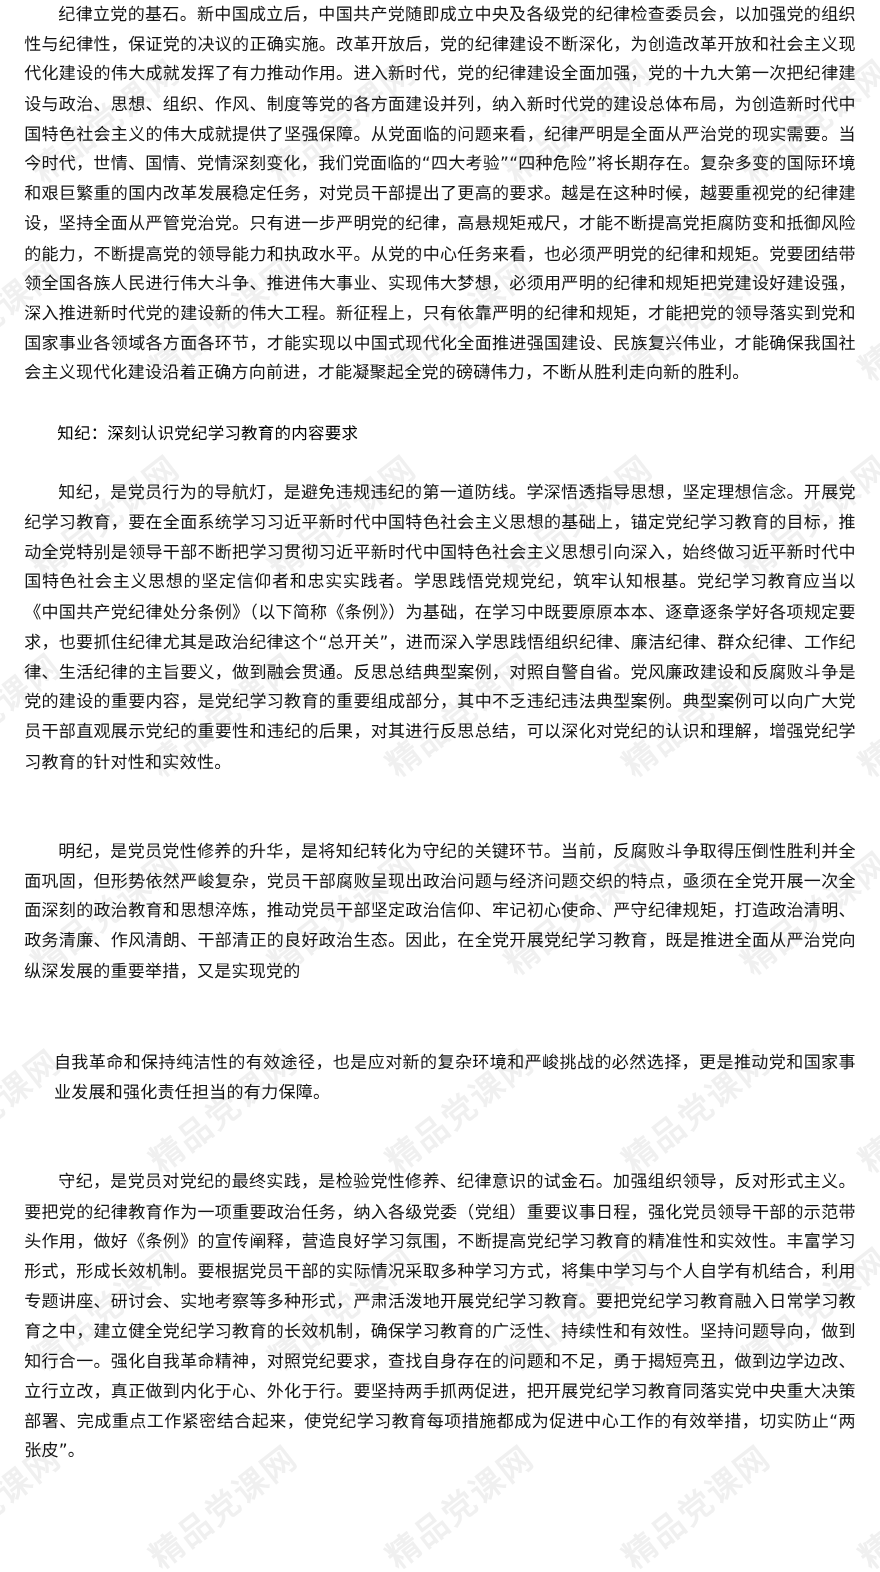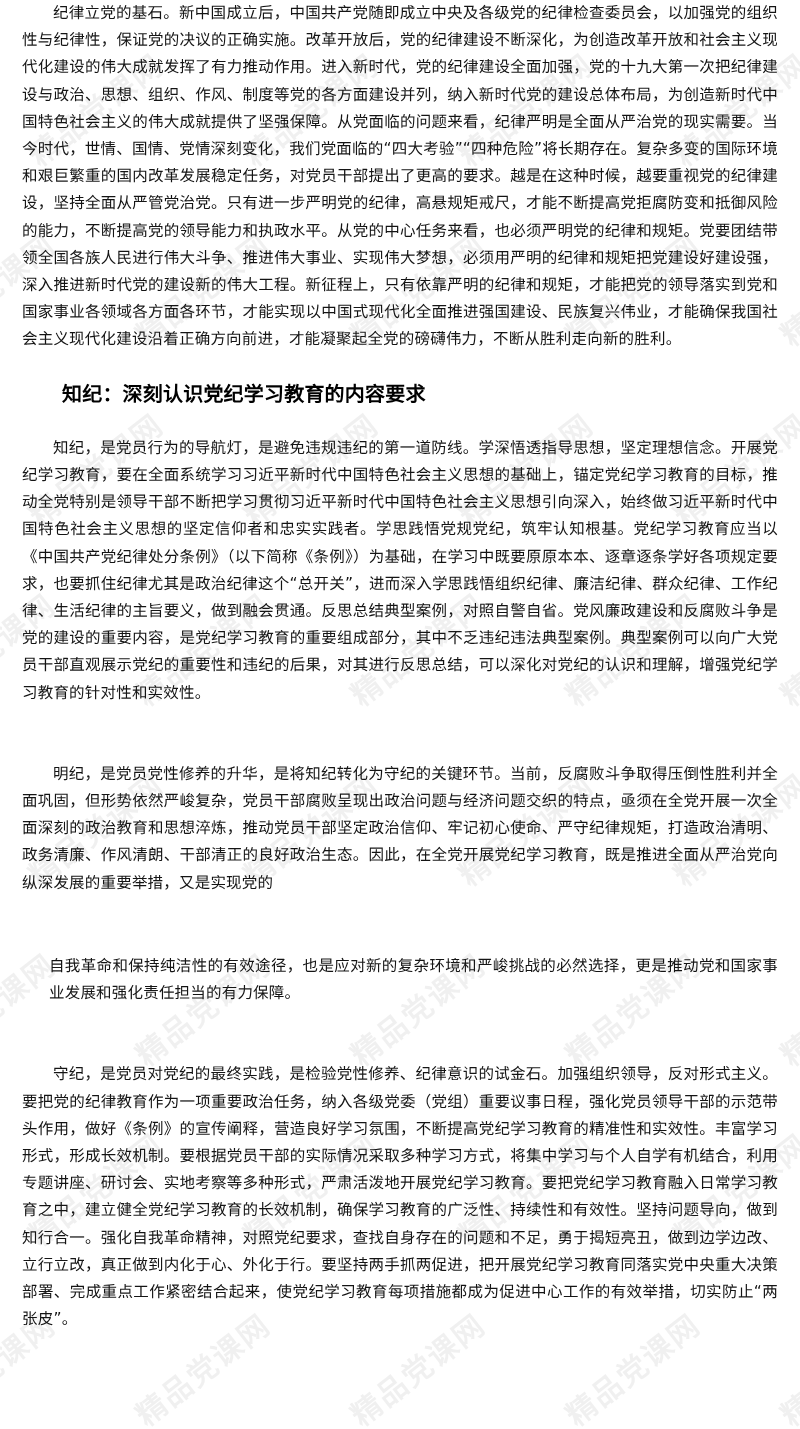--- a/index.html
+++ b/index.html
@@ -61,23 +61,23 @@
     letter-spacing: 0.2px;
     word-break: break-all;
   }
   p.body-text.no-indent {
     text-indent: 0;
     margin-left: 27px;
   }
 
   h2.section-heading {
     margin: 0;
-    font-size: 20px;
+    font-size: 15px;
     line-height: 27.2px;
-    font-weight: 700;
+    font-weight: 400;
     color: #000000;
     text-indent: 2em;
     letter-spacing: 0.2px;
   }
 
   .gap-before-heading { height: 27px; }
   .gap-after-heading  { height: 27px; }
   .page-break-gap     { height: 56px; }
 </style>
 </head>

